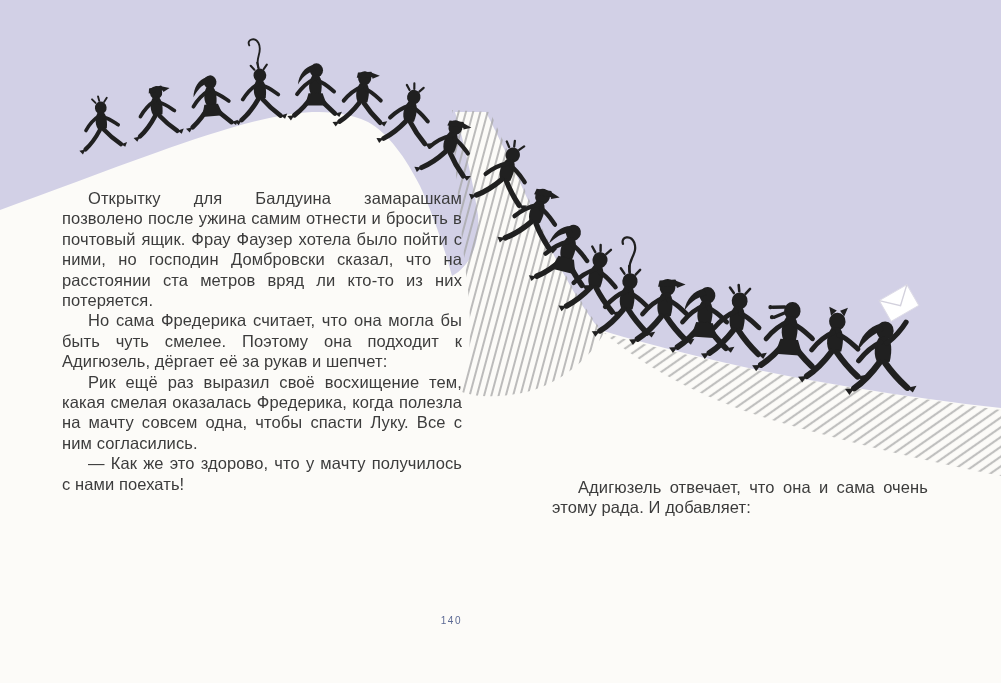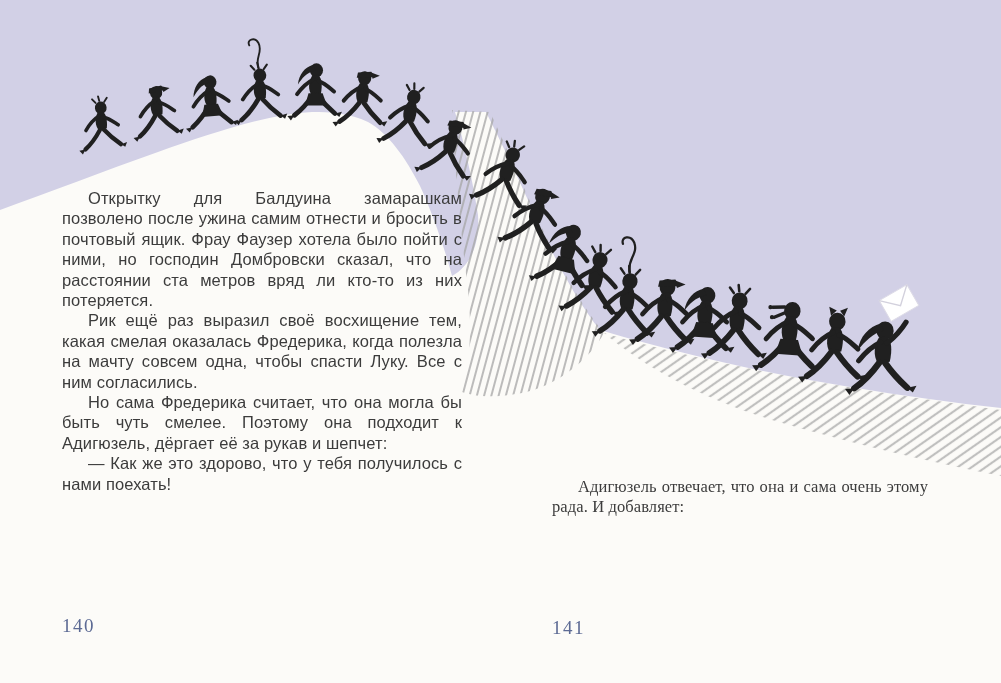--- a/index.html
+++ b/index.html
@@ -26,27 +26,27 @@
   .hairline{fill:none;stroke:var(--ink);stroke-width:2.4;stroke-linecap:round;}
   .textblock{
     position:absolute;z-index:1;
     color:var(--text);
     font-size:16.5px;line-height:20.4px;
     text-align:justify;
     letter-spacing:0.1px;
   }
   .textblock p{text-indent:26px;}
   .textblock-left{left:62px;top:188px;width:400px;}
-  .textblock-right{left:552px;top:477px;width:376px;font-family:Liberation Serif, serif;}
+  .textblock-right{left:552px;top:477px;width:376px;}
   .pagenum{
     position:absolute;z-index:1;
-    font-family:Liberation Serif, serif;
-    font-size:19px;letter-spacing:1.5px;
+    font-family:Liberation Sans, sans-serif;
+    font-size:10px;letter-spacing:1.5px;
     color:var(--page_number);
-    text-align:left;
+    text-align:right;
   }
   .pagenum-left{left:62px;top:615px;width:400px;}
   .pagenum-right{left:552px;top:617px;width:376px;}
 </style>
 </head>
 <body>
 
 <div class="spread">
 
   <svg class="illustration" width="1001" height="683" viewBox="0 0 1001 683" aria-hidden="true">
@@ -173,25 +173,24 @@
     </g>
 
     <g transform="translate(899,303) rotate(-30)">
       <rect x="-16" y="-12" width="32" height="24" fill="#ffffff" stroke="#dcdae6" stroke-width="1"></rect>
       <path d="M-16,-12 L0,3 L16,-12" fill="none" stroke="#d3d1dd" stroke-width="1.4"></path>
     </g>
   </svg>
 
   <div class="textblock textblock-left">
     <p>Открытку для Балдуина замарашкам позволено после ужина самим отнести и бросить в почтовый ящик. Фрау Фаузер хотела было пойти с ними, но господин Домбровски сказал, что на расстоянии ста метров вряд ли кто-то из них потеряется.</p>
+    <p>Но сама Фредерика считает, что она могла бы быть чуть смелее. Поэтому она подходит к Адигюзель, дёргает её за рукав и шепчет:</p>
     <p>Рик ещё раз выразил своё восхищение тем, какая смелая оказалась Фредерика, когда полезла на мачту совсем одна, чтобы спасти Луку. Все с ним согласились.</p>
-    <p>Но сама Фредерика считает, что она могла бы быть чуть смелее. Поэтому она подходит к Адигюзель, дёргает её за рукав и шепчет:</p>
-    <p>— Как же это здорово, что у тебя получилось с нами поехать!</p>
+    <p>— Как же это здорово, что у мачту получилось с нами поехать!</p>
   </div>
 
   <div class="textblock textblock-right">
     <p>Адигюзель отвечает, что она и сама очень этому рада. И добавляет:</p>
   </div>
 
   <div class="pagenum pagenum-left">140</div>
-  <div class="pagenum pagenum-right">141</div>
 
 </div>
 
 </body></html>

